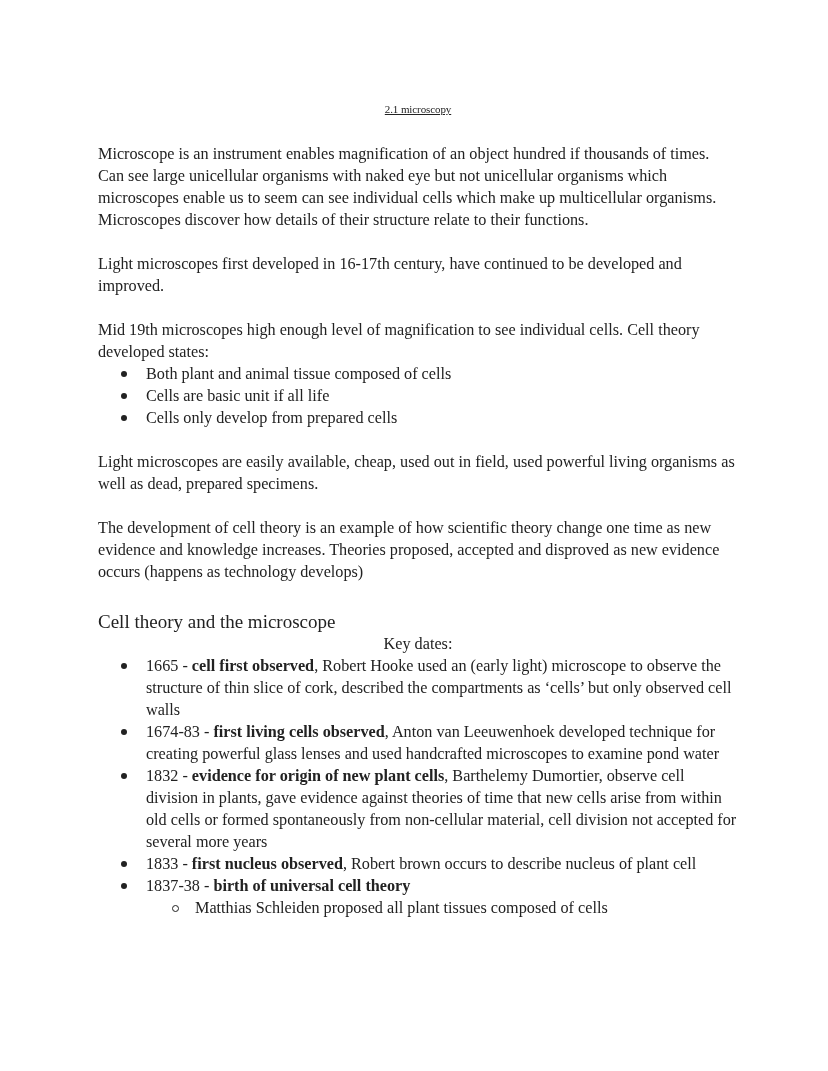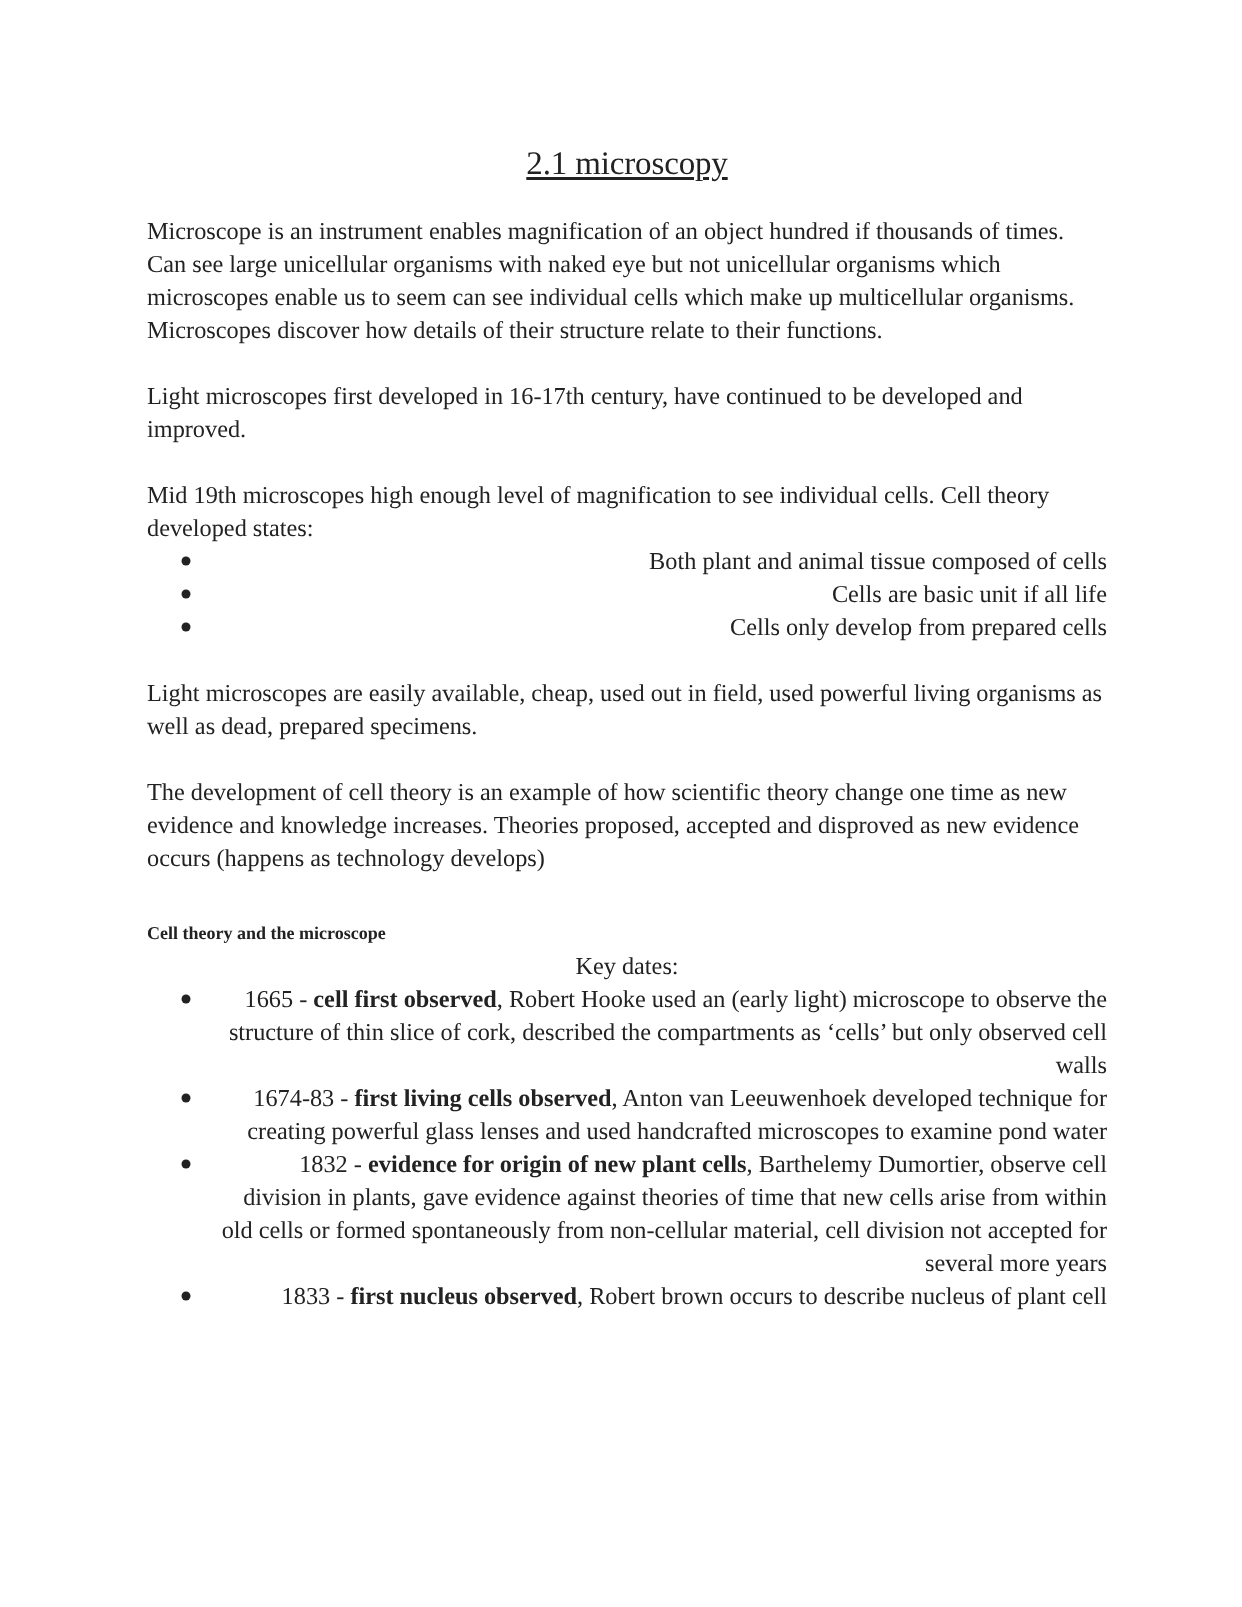--- a/index.html
+++ b/index.html
@@ -6,30 +6,30 @@
     body { width: 828px; height: 1071px; overflow: hidden; position: relative; }
     .page {
       position: absolute; left: 0; top: 0; width: 828px; height: 1071px;
       background: #ffffff; color: #222222;
       font-family: "Liberation Serif", "DejaVu Serif", serif;
       font-size: 16.2px; line-height: 22px;
     }
     .content { position: absolute; left: 98px; top: 97px; width: 640px; }
     .title {
       text-align: center; text-decoration: underline; margin: 0 0 22px 0;
-      font-size: 22px; line-height: 24px;
+      font-size: 11px; line-height: 24px;
       letter-spacing: -0.1px;
     }
     p { margin: 0 0 22px 0; }
     .heading {
-      font-weight: bold; font-size: 12px; line-height: 22px;
+      font-weight: normal; font-size: 19px; line-height: 22px;
       margin: 0; padding-top: 6px;
     }
     ul.bullets { list-style: none; margin: 0 0 22px 0; padding: 0; }
-    ul.bullets > li { position: relative; padding-left: 48px; text-align: right; }
+    ul.bullets > li { position: relative; padding-left: 48px; }
     ul.bullets > li::before {
       content: ""; position: absolute; left: 23px; top: 8px;
       width: 6px; height: 6px; border-radius: 50%; background: #222;
     }
     ul.sub { list-style: none; margin: 0; padding: 0; }
     ul.sub > li { position: relative; padding-left: 97px; margin-left: -48px; }
     ul.sub > li::before {
       content: ""; position: absolute; left: 74px; top: 8px;
       width: 5px; height: 5px; border-radius: 50%; border: 1px solid #222; background: #fff;
     }
@@ -65,15 +65,21 @@
       </li>
       <li>
         <span>1674-83 - </span><b>first living cells observed</b><span>, Anton van Leeuwenhoek developed technique for creating powerful glass lenses and used handcrafted microscopes to examine pond water</span>
       </li>
       <li>
         <span>1832 - </span><b>evidence for origin of new plant cells</b><span>, Barthelemy Dumortier, observe cell division in plants, gave evidence against theories of time that new cells arise from within old cells or formed spontaneously from non-cellular material, cell division not accepted for several more years</span>
       </li>
       <li>
         <span>1833 - </span><b>first nucleus observed</b><span>, Robert brown occurs to describe nucleus of plant cell</span>
       </li>
+      <li>
+        <span>1837-38 - </span><b>birth of universal cell theory</b><span></span>
+        <ul class="sub">
+          <li>Matthias Schleiden proposed all plant tissues composed of cells</li>
+        </ul>
+      </li>
     </ul>
   </div>
 </div>
 
 </body></html>

